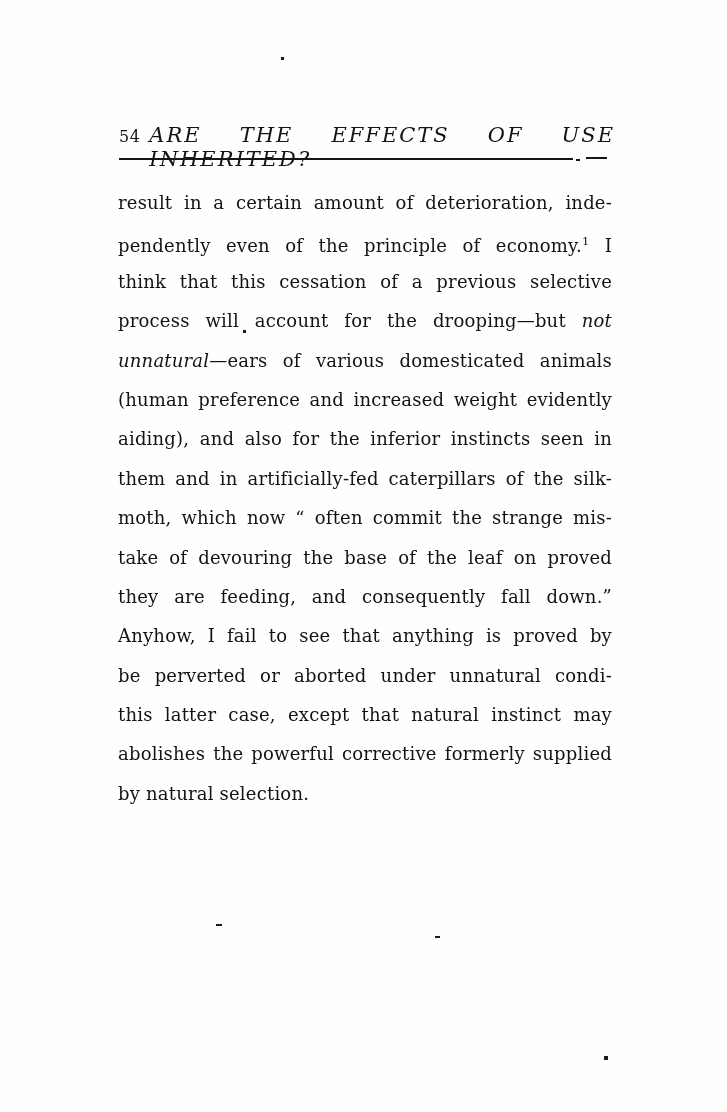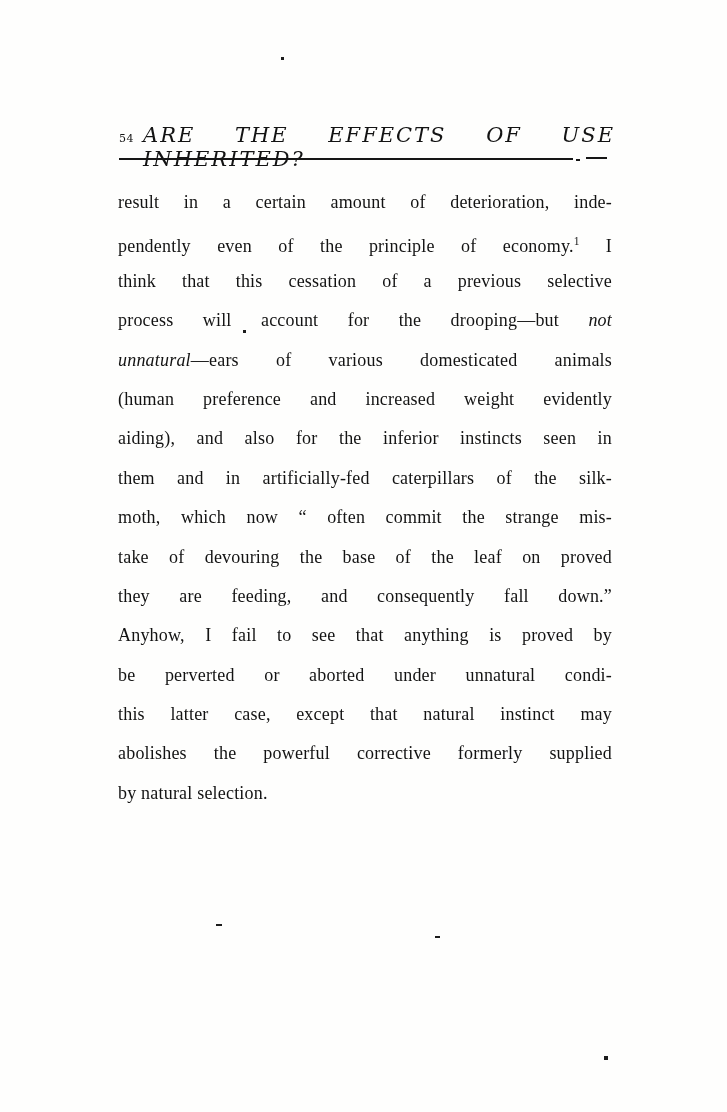--- a/index.html
+++ b/index.html
@@ -19,21 +19,21 @@
   }
   .header {
     position: absolute;
     left: 119px;
     top: 123px;
     width: 496px;
     display: flex;
     align-items: baseline;
   }
   .pagenum {
-    font-size: 11px;
+    font-size: 16px;
     margin-right: 9px;
     letter-spacing: 0.5px;
   }
   .running-title {
     flex: 1;
     font-style: italic;
     font-size: 21px;
     font-weight: 500;
     letter-spacing: 2px;
     word-spacing: 5px;
@@ -72,21 +72,20 @@
     width: 494px;
     font-size: 18px;
     letter-spacing: 0.2px;
   }
   .line {
     height: 39.4px;
     line-height: 39.4px;
     text-align: justify;
     text-align-last: justify;
     overflow: hidden;
-    font-family: Liberation Serif, serif;
   }
   .line-last {
     text-align-last: left;
   }
   .it {
     font-style: italic;
   }
   .sup {
     font-size: 11.5px;
     vertical-align: 7px;

